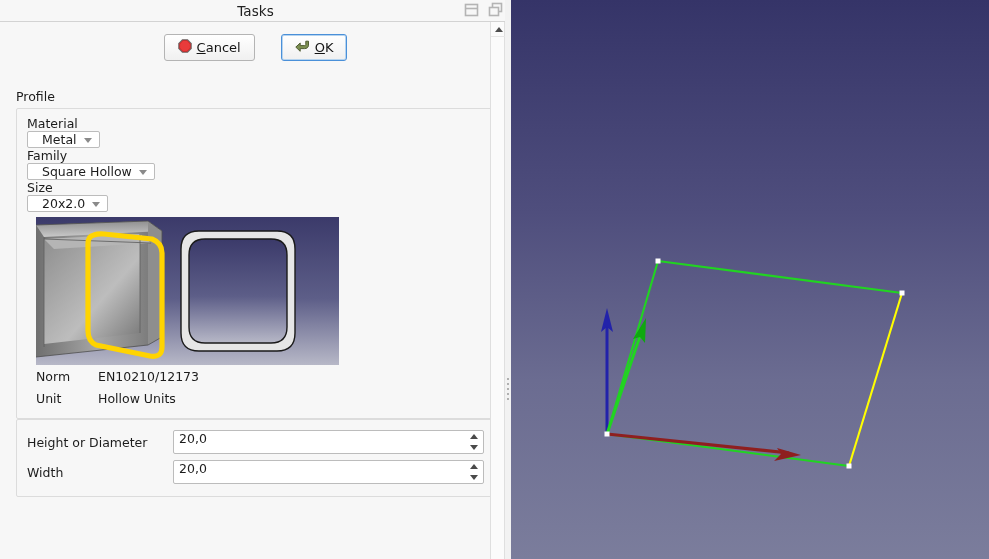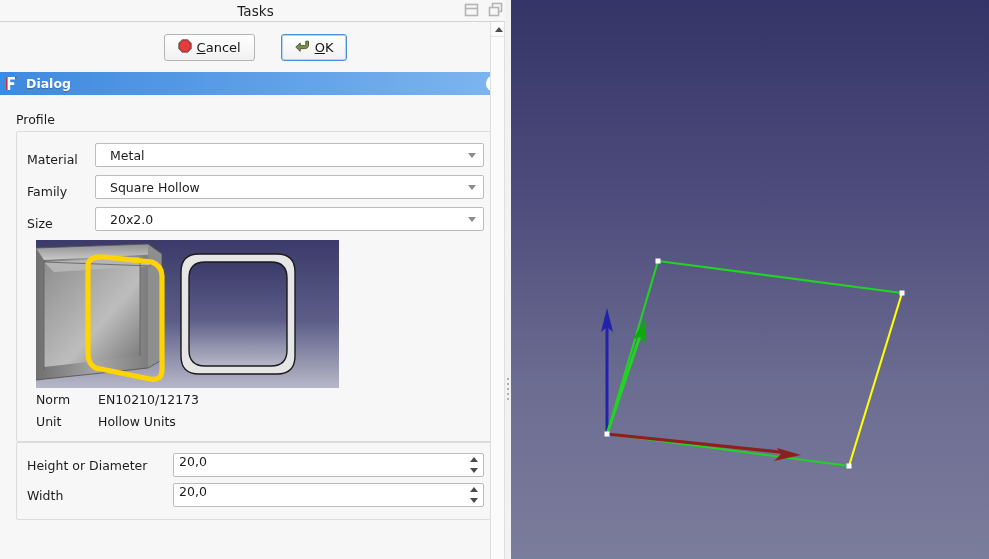--- a/index.html
+++ b/index.html
@@ -106,23 +106,24 @@
     margin: 17px 0 4px 0;
   }
   .groupbox {
     border: 1px solid #dcdcdc;
     border-radius: 2px;
     background: transparent;
     padding: 7px 10px 9px 10px;
   }
 
   .field-row {
-    display: flex; align-items: flex-end;
+    display: flex; align-items: flex-start;
     height: 28px;
     margin-bottom: 4px;
+    flex-direction: column;
   }
   .field-label {
     width: 68px;
     font-size: 12.5px;
     color: #1c1c1c;
     flex: 0 0 auto;
   }
   .combo {
     position: relative;
     flex: 1 1 auto;
@@ -286,36 +287,20 @@
       <div class="dlg-btn" id="ok-button">
         <span>
           <svg width="15" height="14" viewBox="0 0 15 14">
             <path d="M13.5,2.2 L13.5,6.2 C13.5,8.4 11.8,9.6 9.6,9.6 L5.2,9.6 L5.2,12.3 L0.8,8.1 L5.2,4.0 L5.2,6.6 L9.6,6.6 C10.3,6.6 10.8,6.2 10.8,5.6 L10.8,2.2 Z" fill="#7c8f51" stroke="#4f5c33" stroke-width="1"></path>
           </svg>
         </span>
         <span class="btn-label"><u>O</u><span>K</span></span>
       </div>
     </div>
 
-    <div id="dialog-header">
-      <span id="freecad-logo">
-        <svg width="14" height="15" viewBox="0 0 14 15">
-          <path d="M1,1 L9,1 L9,3.6 L4.2,3.6 L4.2,6.3 L8.2,6.3 L8.2,8.9 L4.2,8.9 L4.2,14 L1,14 Z" fill="#ffffff"></path>
-          <path d="M0,1 L1.6,1 L1.6,14 L0,14 Z" fill="#cb333b"></path>
-          <path d="M9,1 L11.2,1 L9,3.6 Z" fill="#cb333b"></path>
-        </svg>
-      </span>
-      <span id="dialog-title">Dialog</span>
-      <span id="collapse-button">
-        <svg width="13" height="13" viewBox="0 0 13 13">
-          <polyline points="3,7.2 6.5,4 10,7.2" fill="none" stroke="#2f7fd4" stroke-width="1.9" stroke-linecap="round" stroke-linejoin="round"></polyline>
-          <polyline points="3,10.2 6.5,7 10,10.2" fill="none" stroke="#2f7fd4" stroke-width="1.9" stroke-linecap="round" stroke-linejoin="round"></polyline>
-        </svg>
-      </span>
-    </div>
 
     <div id="dialog-body">
 
       <div class="section-label">Profile</div>
 
       <div class="groupbox">
 
         <div class="field-row">
           <div class="field-label">Material</div>
           <div class="combo">

